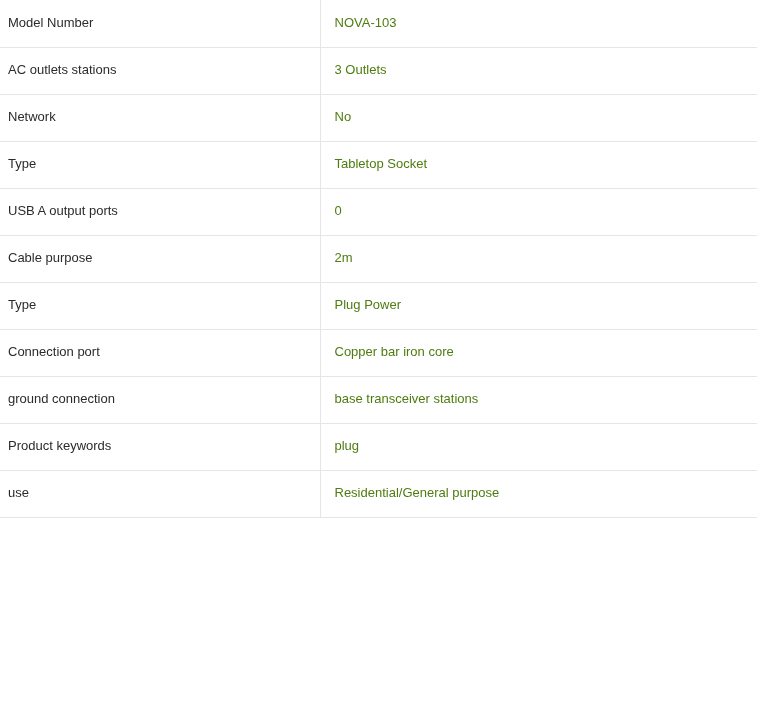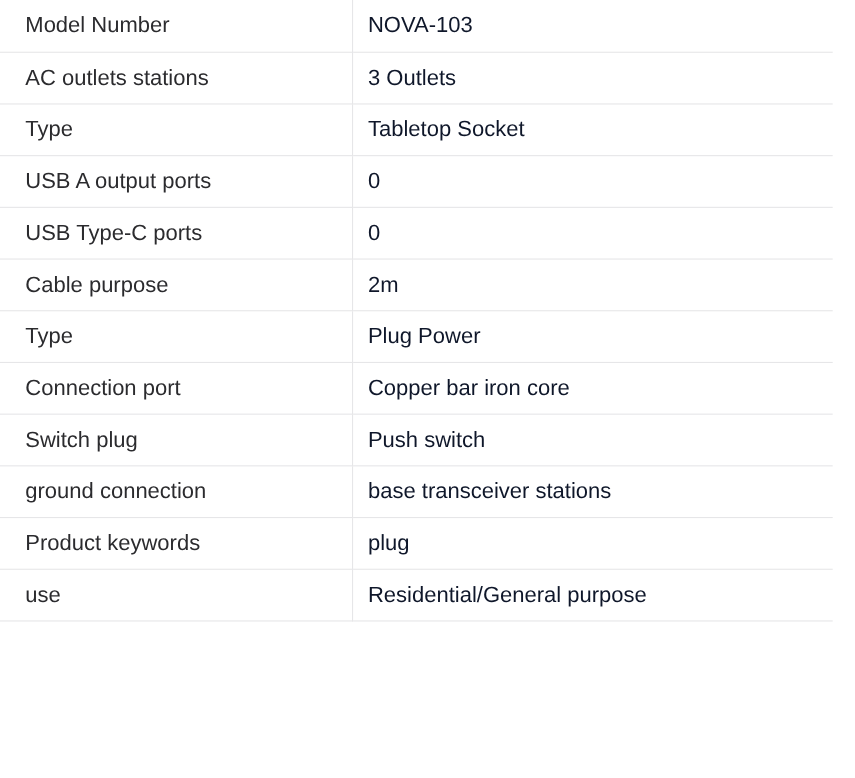--- a/index.html
+++ b/index.html
@@ -21,35 +21,35 @@
     table-layout: fixed;
   }
   .spec-table col.label-col { width: 320px; }
   .spec-table col.value-col { width: 437px; }
   .spec-table tr {
     height: 47px;
   }
   .spec-table td {
     border-top: 1px solid #e6e6e8;
     border-bottom: 1px solid #e6e6e8;
-    padding: 0 18px 0 23px;
-    font-size: 20px;
+    padding: 0 18px 0 8px;
+    font-size: 13px;
     line-height: 1.3;
     vertical-align: middle;
     background: #ffffff;
     color: #1d1d1f;
     word-wrap: break-word;
   }
   .spec-table td.label {
     border-right: 1px solid #e6e6e8;
     color: #2b2b2e;
   }
   .spec-table td.value {
     padding-left: 14px;
-    color: #0f172a;
+    color: #4d7c0f;
   }
   .spec-table tr:first-child td {
     border-top: none;
   }
 </style>
 </head>
 <body>
 
 <table class="spec-table">
   <colgroup>
@@ -59,46 +59,42 @@
   <tbody>
     <tr>
       <td class="label">Model Number</td>
       <td class="value">NOVA-103</td>
     </tr>
     <tr>
       <td class="label">AC outlets stations</td>
       <td class="value">3 Outlets</td>
     </tr>
     <tr>
+      <td class="label">Network</td>
+      <td class="value">No</td>
+    </tr>
+    <tr>
       <td class="label">Type</td>
       <td class="value">Tabletop Socket</td>
     </tr>
     <tr>
       <td class="label">USB A output ports</td>
-      <td class="value">0</td>
-    </tr>
-    <tr>
-      <td class="label">USB Type-C ports</td>
       <td class="value">0</td>
     </tr>
     <tr>
       <td class="label">Cable purpose</td>
       <td class="value">2m</td>
     </tr>
     <tr>
       <td class="label">Type</td>
       <td class="value">Plug Power</td>
     </tr>
     <tr>
       <td class="label">Connection port</td>
       <td class="value">Copper bar iron core</td>
-    </tr>
-    <tr>
-      <td class="label">Switch plug</td>
-      <td class="value">Push switch</td>
     </tr>
     <tr>
       <td class="label">ground connection</td>
       <td class="value">base transceiver stations</td>
     </tr>
     <tr>
       <td class="label">Product keywords</td>
       <td class="value">plug</td>
     </tr>
     <tr>

